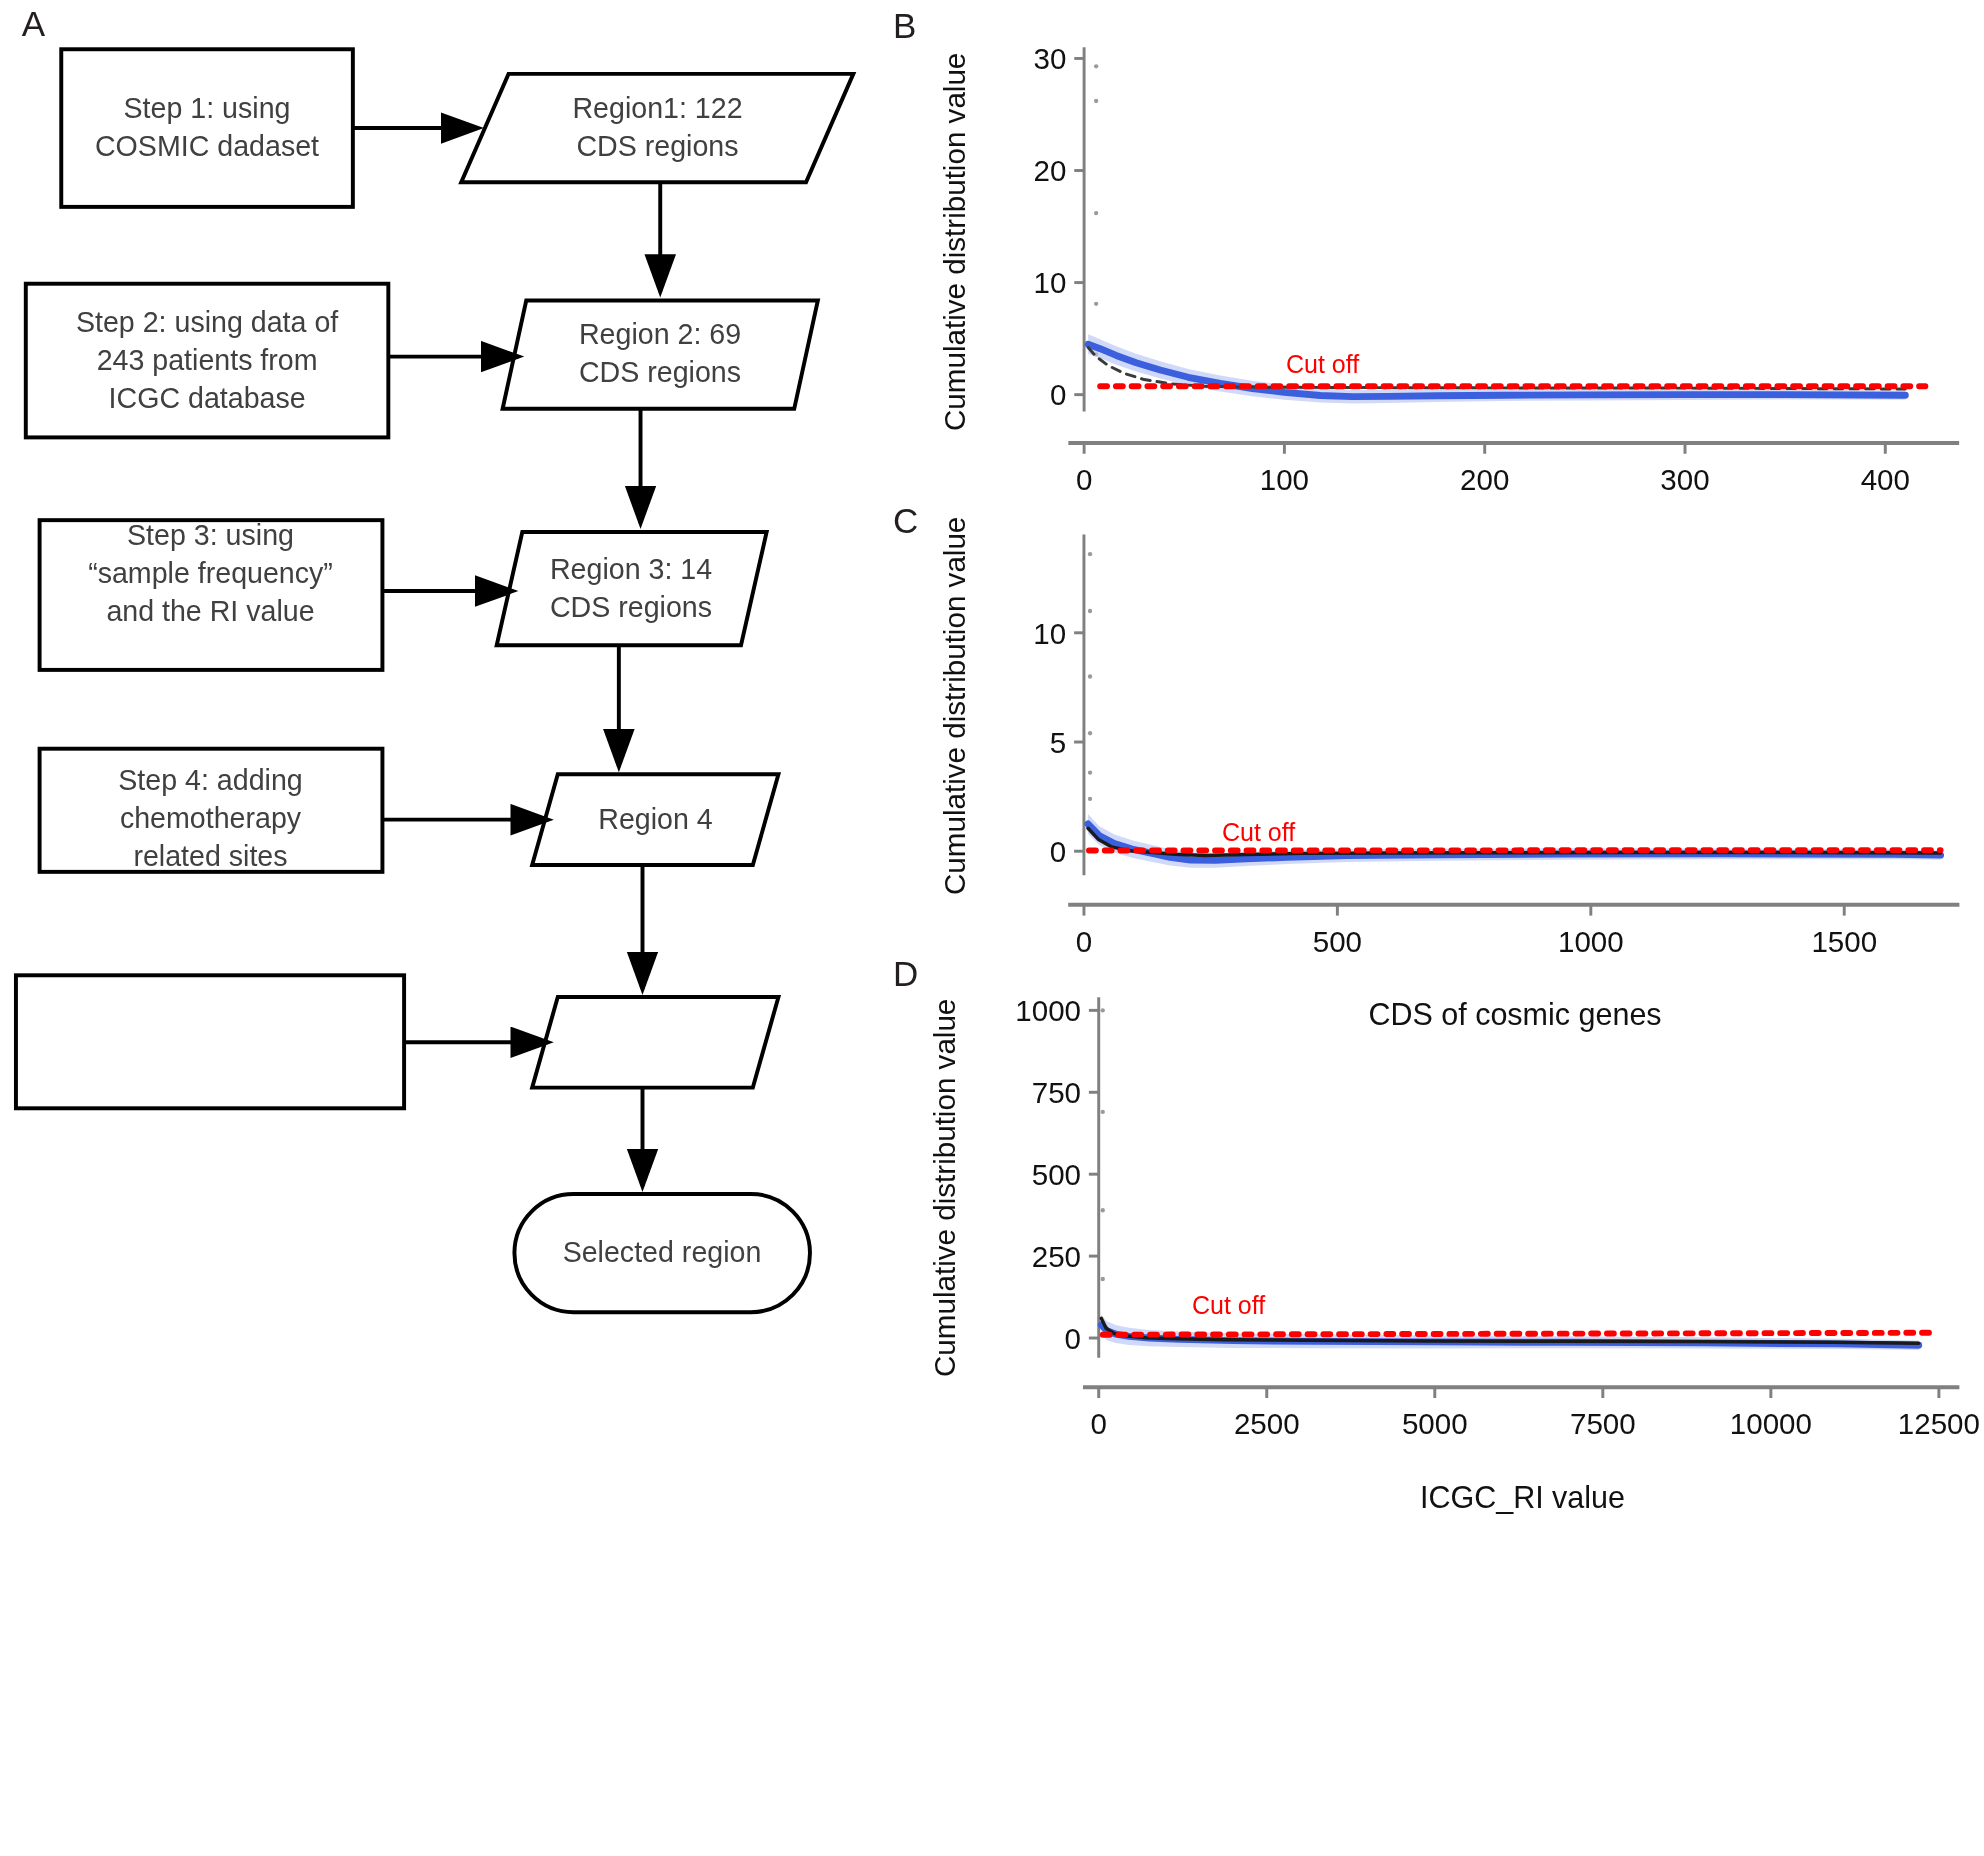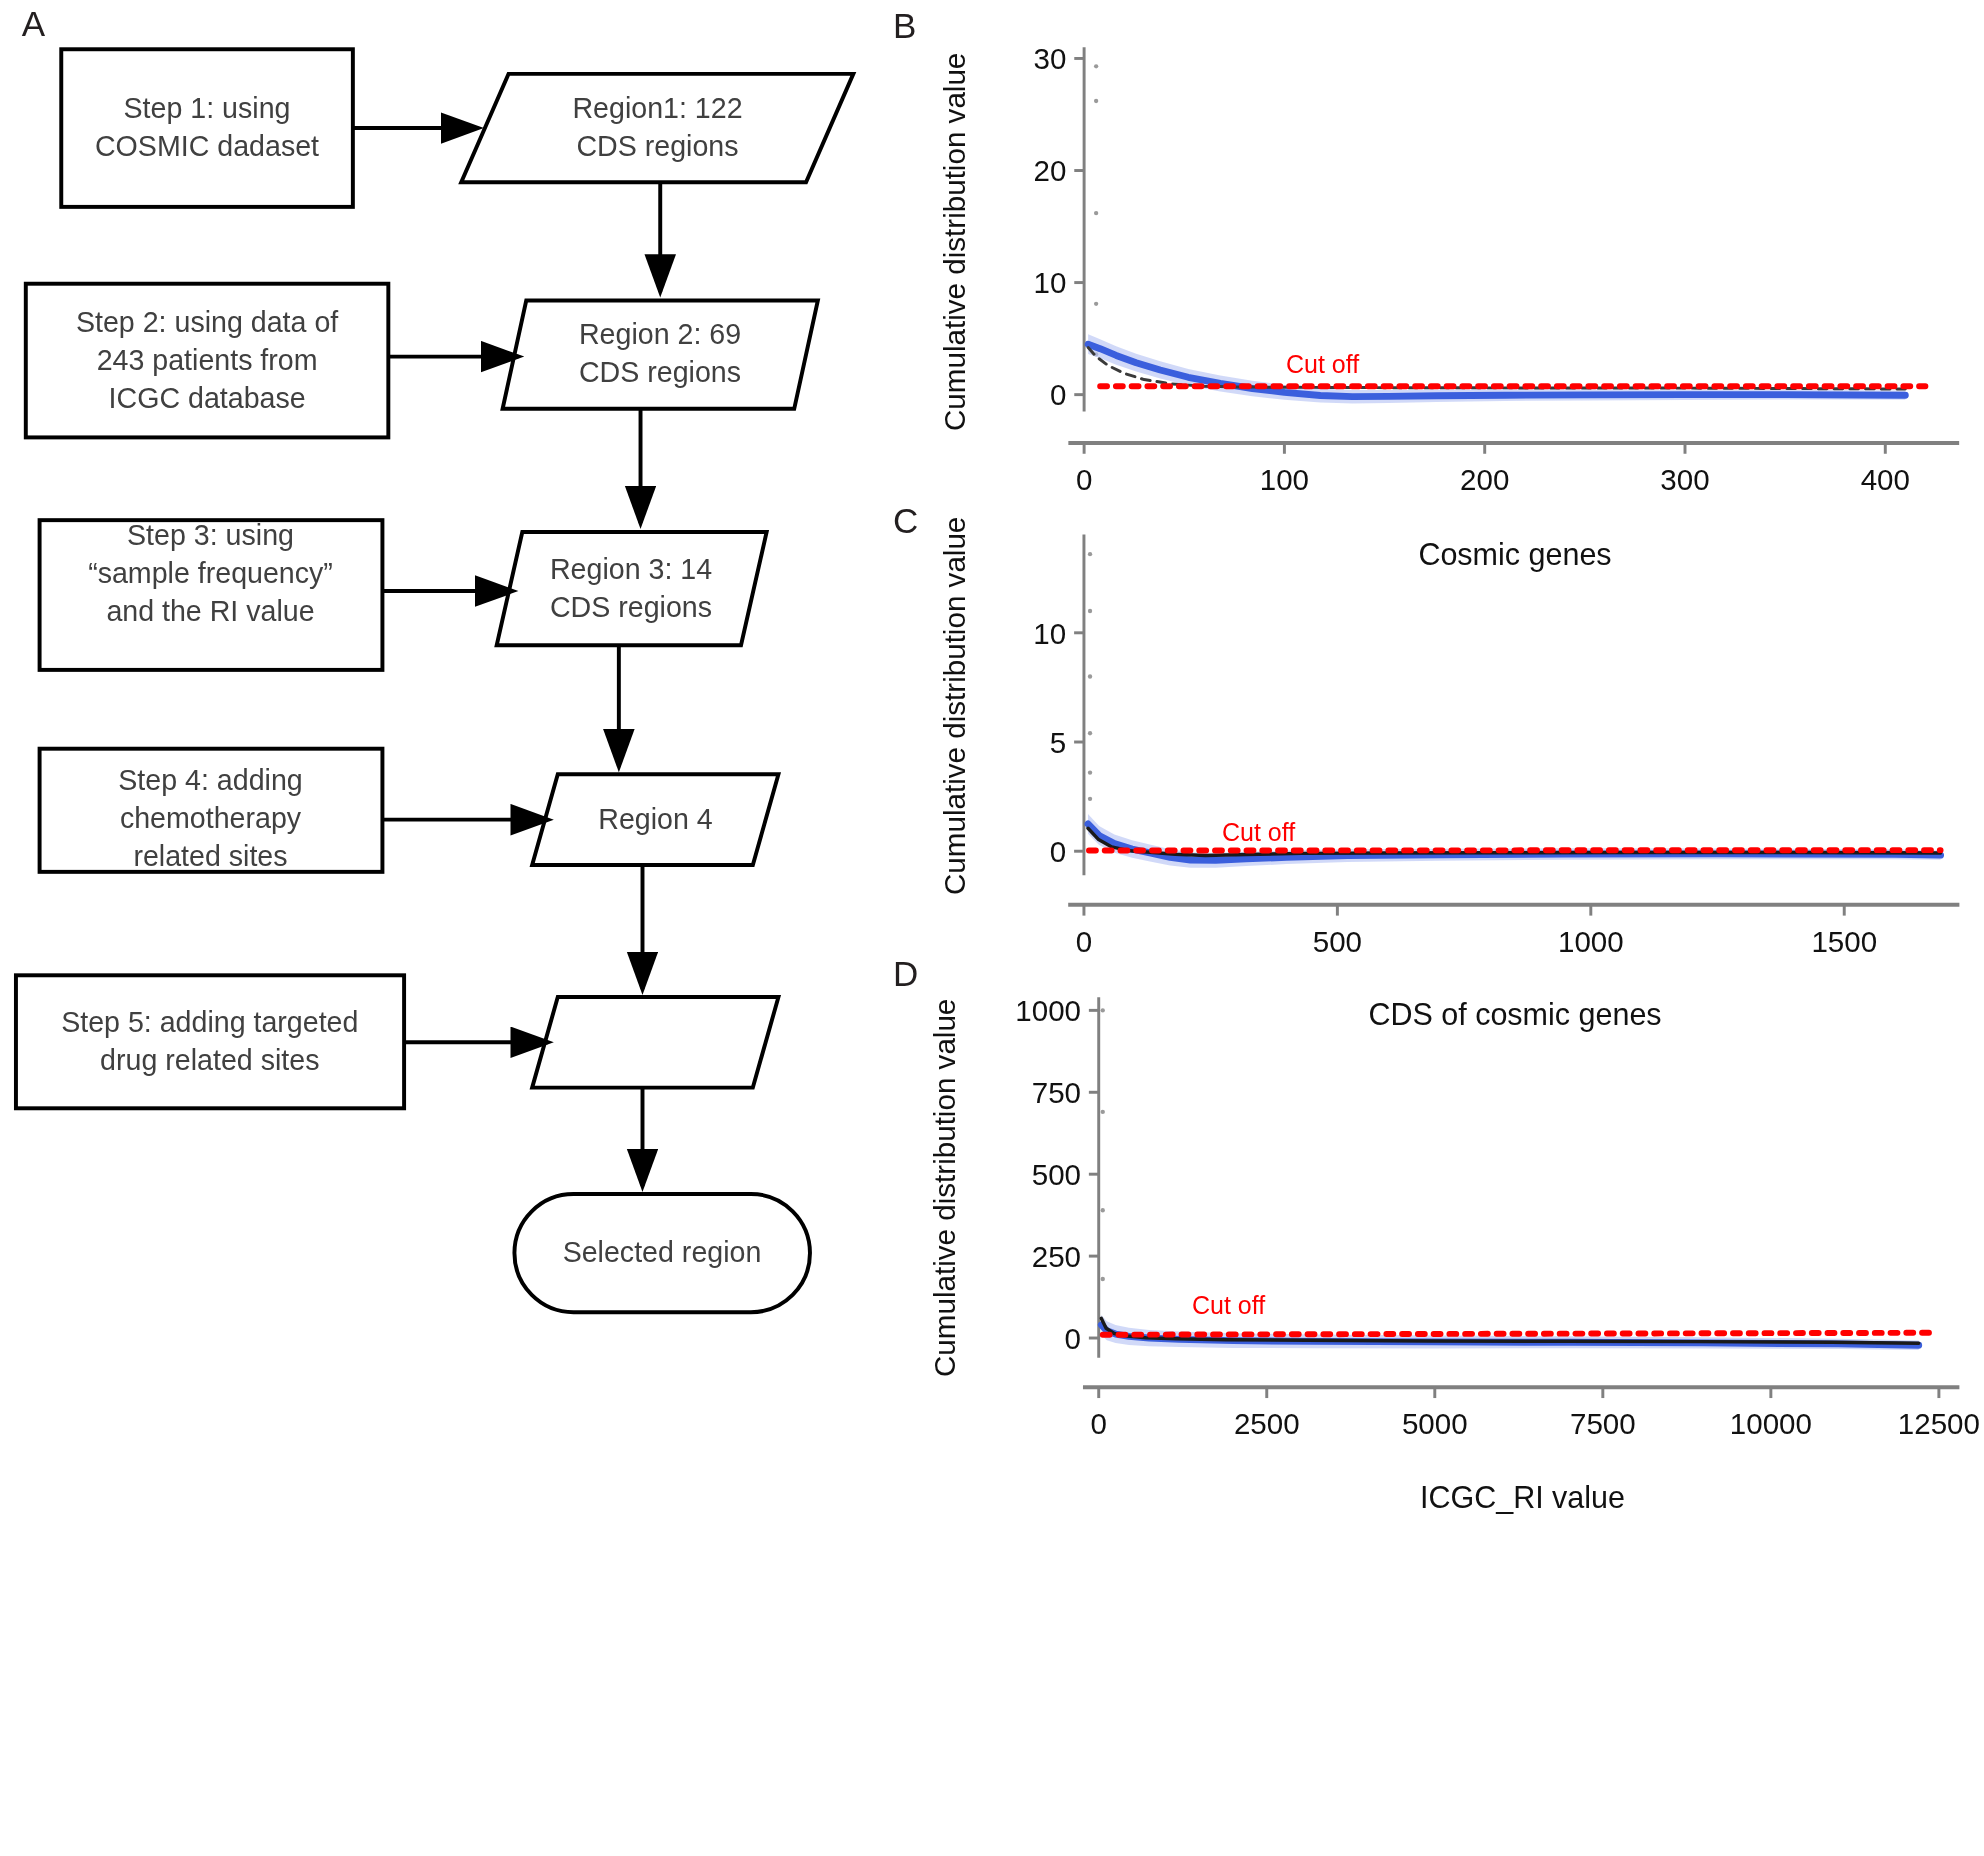--- a/index.html
+++ b/index.html
@@ -65,34 +65,32 @@
       <line x1="628" y1="655" x2="628" y2="778" marker-end="url(#arrow)"></line>
       <line x1="652" y1="878" x2="652" y2="1004" marker-end="url(#arrow)"></line>
       <line x1="652" y1="1104" x2="652" y2="1204" marker-end="url(#arrow)"></line>
     </g>
   </svg>
 
   <div class="flowtext" style="left:61px;top:49px;width:292px;height:158px;">Step 1: using<br>COSMIC dadaset</div>
   <div class="flowtext" style="left:25.6px;top:284px;width:363px;height:154px;">Step 2: using data of<br>243 patients from<br>ICGC database</div>
   <div class="flowtext" style="left:39px;top:499px;width:343px;height:150px;">Step 3: using<br>“sample frequency”<br>and the RI value</div>
   <div class="flowtext" style="left:39px;top:745px;width:343px;height:148px;">Step 4: adding<br>chemotherapy<br>related sites</div>
-  <div class="flowtext" style="left:15.8px;top:975px;width:388px;height:133px;">Step 5: adding targeted<br>drug related sites</div>
 
   <div class="flowtext" style="left:479px;top:74px;width:357px;height:108px;">Region1: 122<br>CDS regions</div>
   <div class="flowtext" style="left:512px;top:300px;width:296px;height:108px;">Region 2: 69<br>CDS regions</div>
   <div class="flowtext" style="left:504px;top:532px;width:254px;height:113px;">Region 3: 14<br>CDS regions</div>
   <div class="flowtext" style="left:540px;top:774px;width:231px;height:91px;">Region 4</div>
 
   <div class="flowtext" style="left:514px;top:1194px;width:296px;height:118px;">Selected region</div>
 </div>
 
 <div class="chart" id="chartB" style="left:887px;top:0px;width:1098px;height:502px;">
   <span class="panel-letter" style="left:5.9px;top:7.9px;">B</span>
   <div class="ylab" id="ylabB" style="left: 51px; top: 431px;">Cumulative distribution value</div>
-  <div class="xlab" id="xlabB" style="left: 197px; top: 537px; width: 862px;">Cosmic genes</div>
   <div class="cutoff" id="cutB" style="left: 399px; top: 350px;">Cut off</div>
   <svg id="svgB" width="1098" height="502" viewBox="0 0 1115 510">
       <line x1="200" y1="48" x2="200" y2="418" stroke="#808080" stroke-width="3"></line>
       <line x1="184" y1="450" x2="1089" y2="450" stroke="#808080" stroke-width="4"></line>
       <line x1="190" y1="400.9230769230769" x2="200" y2="400.9230769230769" stroke="#808080" stroke-width="3"></line>
       <text x="182" y="411.9230769230769" text-anchor="end" class="tick">0</text>
       <line x1="190" y1="287.0769230769231" x2="200" y2="287.0769230769231" stroke="#808080" stroke-width="3"></line>
       <text x="182" y="298.0769230769231" text-anchor="end" class="tick">10</text>
       <line x1="190" y1="173.23076923076923" x2="200" y2="173.23076923076923" stroke="#808080" stroke-width="3"></line>
       <text x="182" y="184.23076923076923" text-anchor="end" class="tick">20</text>

